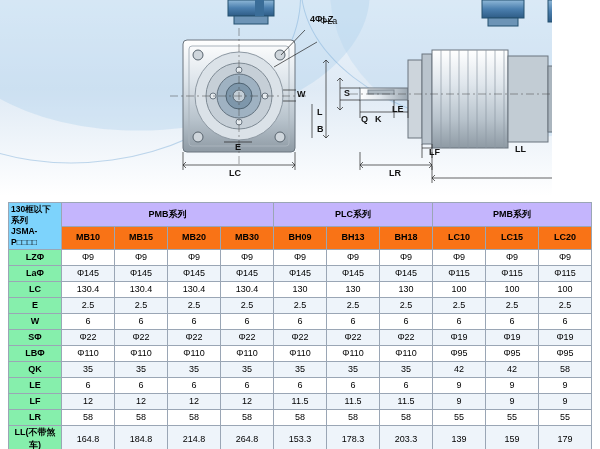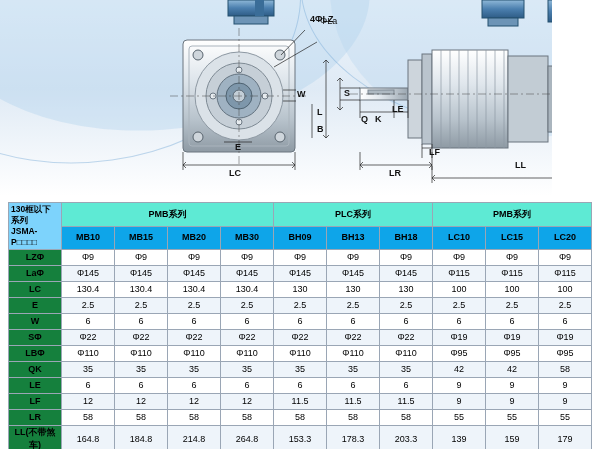--- a/index.html
+++ b/index.html
@@ -46,29 +46,29 @@
   }
   th,td{
     border:1px solid #9aa6b5;
     text-align:center;
     height:15px;
     line-height:13px;
     padding:0;
     font-weight:normal;
   }
   .hdr{
-    background:#0ea5e9;
+    background:#f97316;
     font-weight:bold;
   }
   .grp{
-    background:#5eead4;
+    background:#c4b5fd;
     font-weight:bold;
   }
   .rowlab{
-    background:#15803d;
+    background:#86efac;
     font-weight:bold;
     width:86px;
   }
   tbody tr:nth-child(odd) td.val{background:#ffffff;}
   tbody tr:nth-child(even) td.val{background:#eef4fa;}
   .corner{
     background:#7dd3fc;
     font-weight:bold;
     font-size:8.5px;
     line-height:11px;
@@ -226,21 +226,21 @@
   <div class="dim-label b" style="left:344px;top:88px;">S</div>
   <div class="dim-label b" style="left:317px;top:107px;">L</div>
   <div class="dim-label b" style="left:317px;top:124px;">B</div>
   <div class="dim-label b" style="left:361px;top:114px;">Q</div>
   <div class="dim-label b" style="left:375px;top:114px;">K</div>
   <div class="dim-label b" style="left:392px;top:104px;">LE</div>
   <div class="dim-label b" style="left:235px;top:142px;">E</div>
   <div class="dim-label b" style="left:429px;top:147px;">LF</div>
   <div class="dim-label b" style="left:229px;top:168px;">LC</div>
   <div class="dim-label b" style="left:389px;top:168px;">LR</div>
-  <div class="dim-label b" style="left:515px;top:160px;">LL</div>
+  <div class="dim-label b" style="left:515px;top:144px;">LL</div>
 </div>
 
 <div id="table-wrap">
   <table>
     <thead>
       <tr>
         <th class="corner" rowspan="2">
           <div>130框以下系列</div>
           <div>JSMA-P□□□□</div>
         </th>

